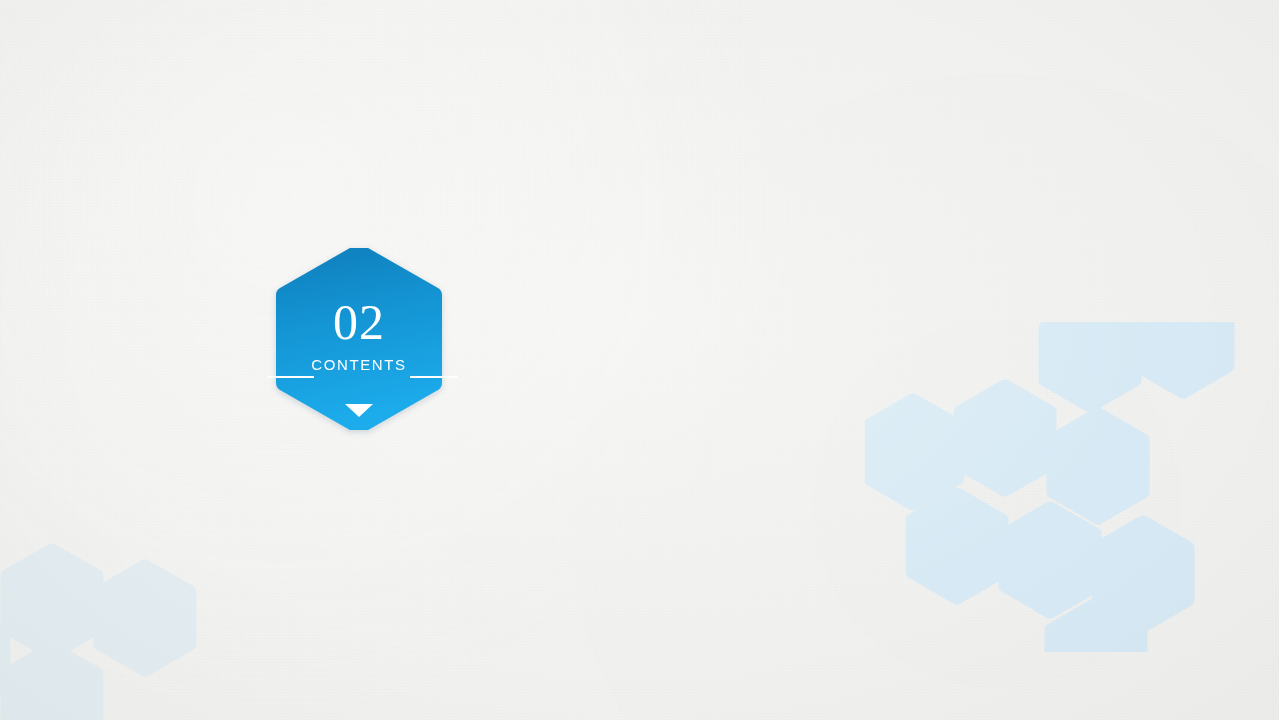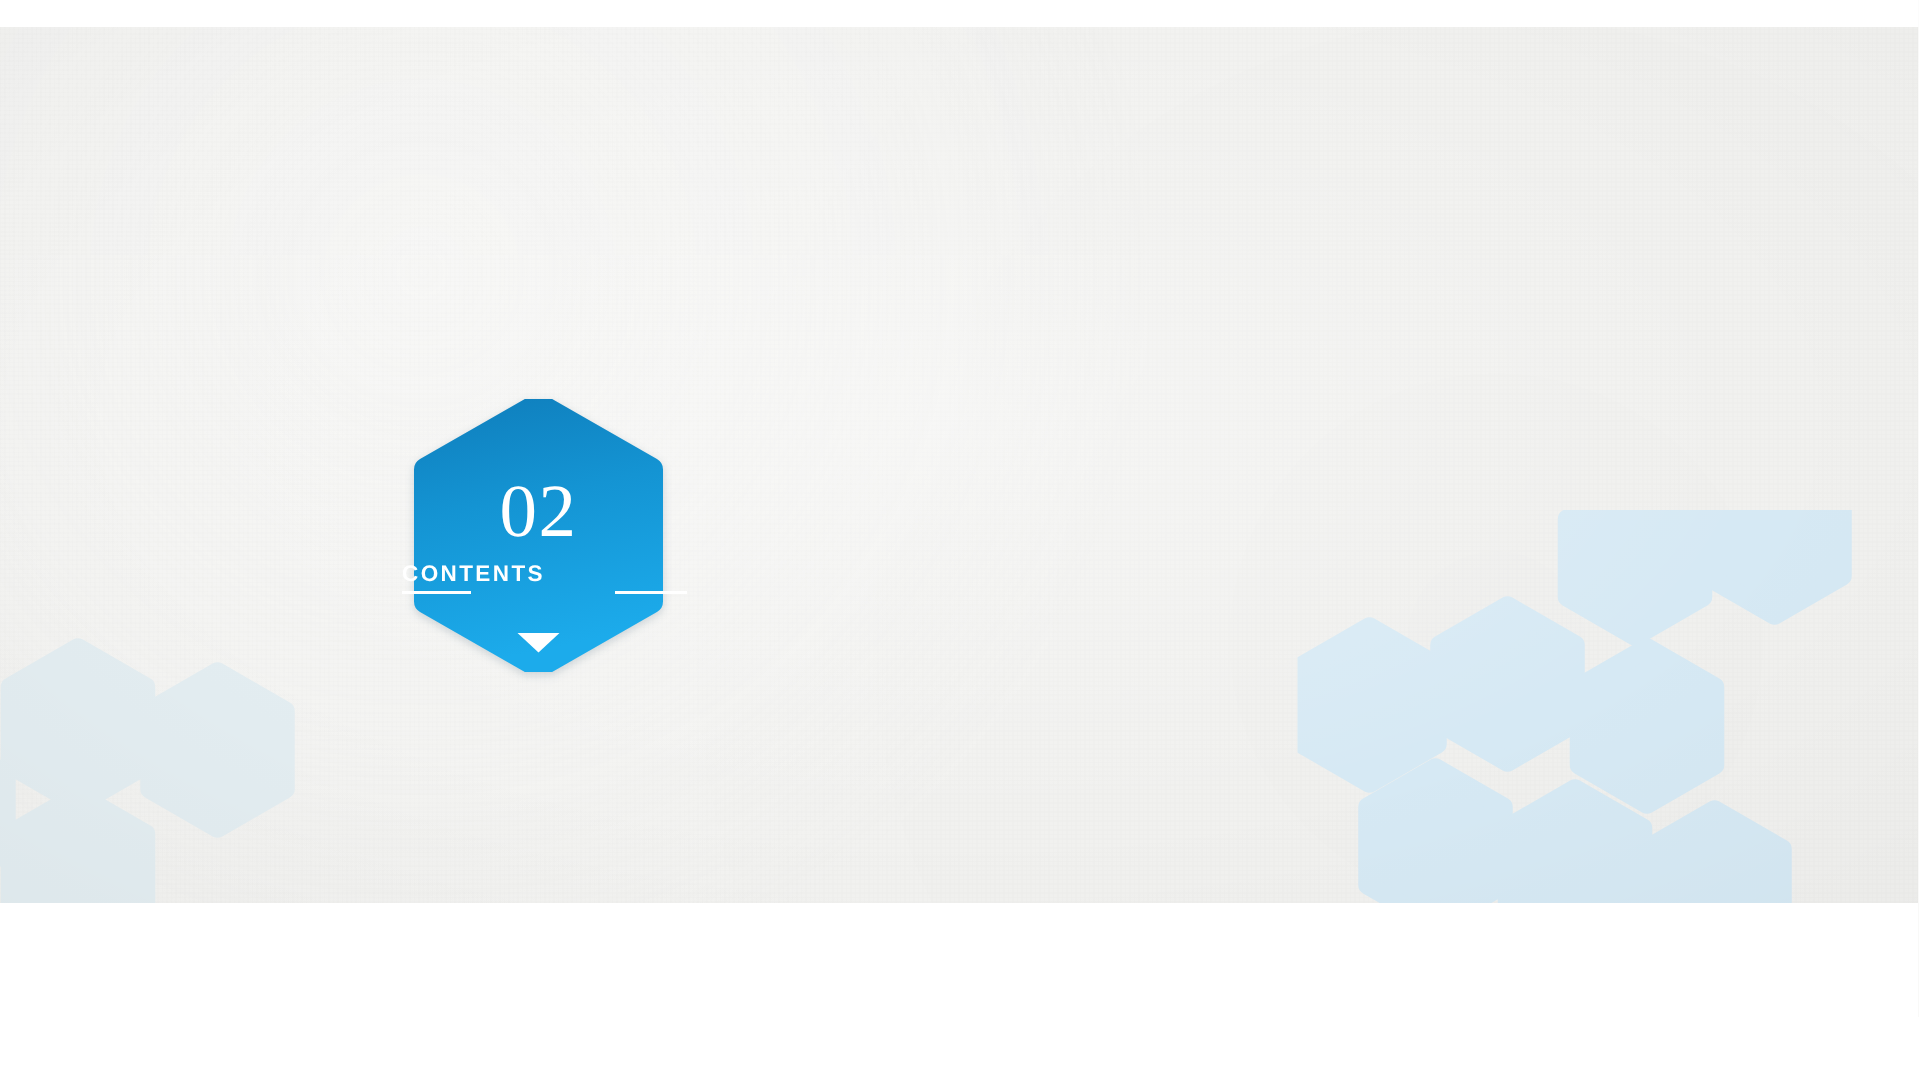--- a/index.html
+++ b/index.html
@@ -3,25 +3,24 @@
 <meta charset="utf-8">
 <style>
   html, body {
     margin: 0;
     padding: 0;
     background: #ffffff;
   }
   #slide {
     position: relative;
     width: 1279px;
-    height: 584px;
+    height: 720px;
     overflow: hidden;
     background: #f2f2f0;
     font-family: "Liberation Sans", "DejaVu Sans", sans-serif;
-    margin-top: 18px;
   }
   
   #slide .paper-texture {
     position: absolute;
     inset: 0;
     pointer-events: none;
     opacity: 0.55;
     background-image:
       repeating-linear-gradient(0deg, rgba(0,0,0,0.012) 0px, rgba(0,0,0,0.012) 1px, rgba(255,255,255,0.012) 1px, rgba(255,255,255,0.012) 3px),
       repeating-linear-gradient(90deg, rgba(0,0,0,0.010) 0px, rgba(0,0,0,0.010) 1px, rgba(255,255,255,0.010) 1px, rgba(255,255,255,0.010) 3px),
@@ -76,25 +75,25 @@
     line-height: 52px;
     font-weight: 400;
     color: #ffffff;
     letter-spacing: 1px;
   }
   #hex-badge .badge-caption {
     position: absolute;
     left: 0;
     right: 0;
     top: 108px;
-    text-align: left;
+    text-align: center;
     font-family: "Liberation Sans", "DejaVu Sans", sans-serif;
     font-size: 15px;
     line-height: 17px;
-    font-weight: 700;
+    font-weight: 400;
     color: #ffffff;
     letter-spacing: 1.6px;
   }
 
   
   .caption-rule {
     position: absolute;
     top: 128px;
     height: 2px;
     background: #ffffff;

